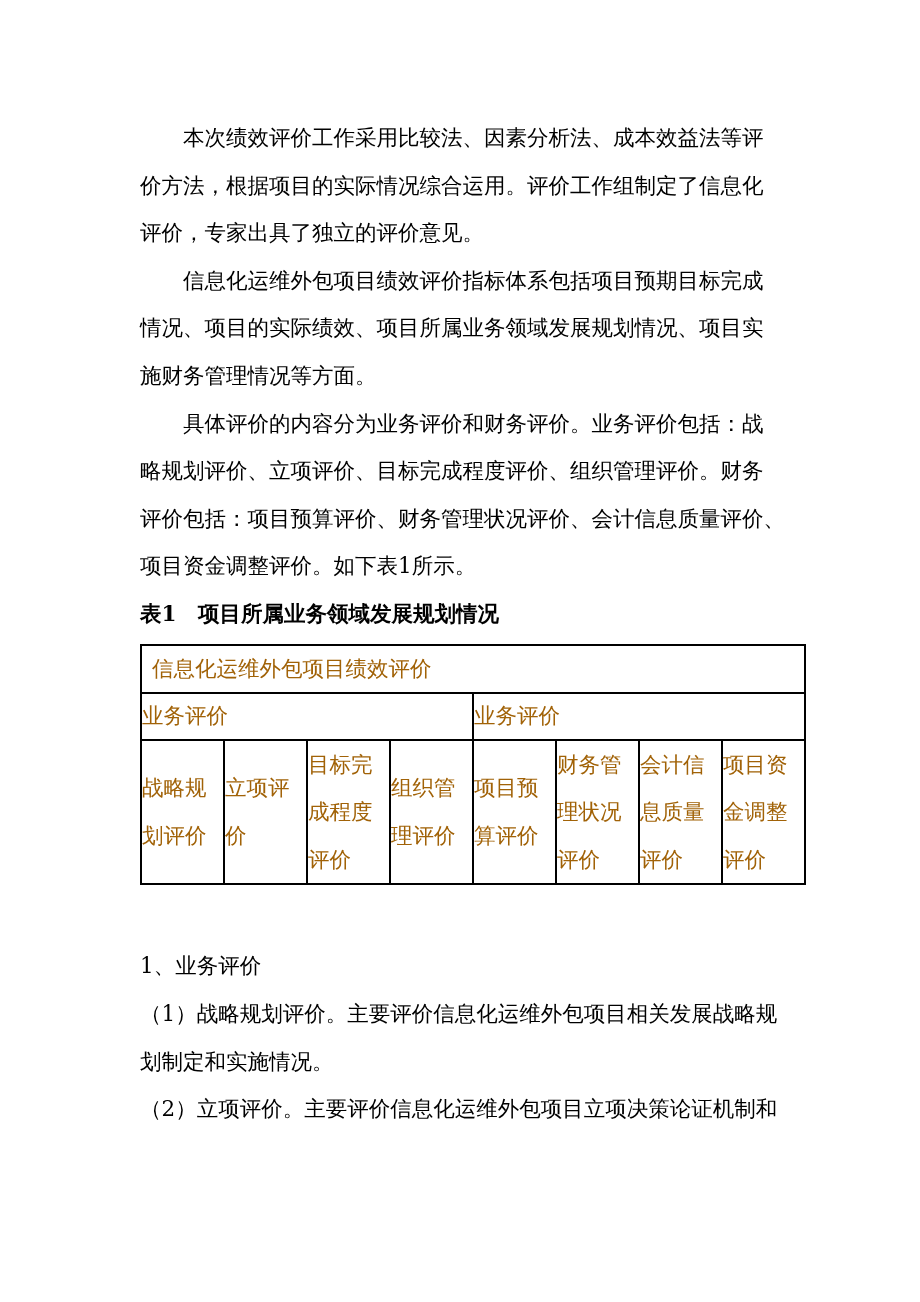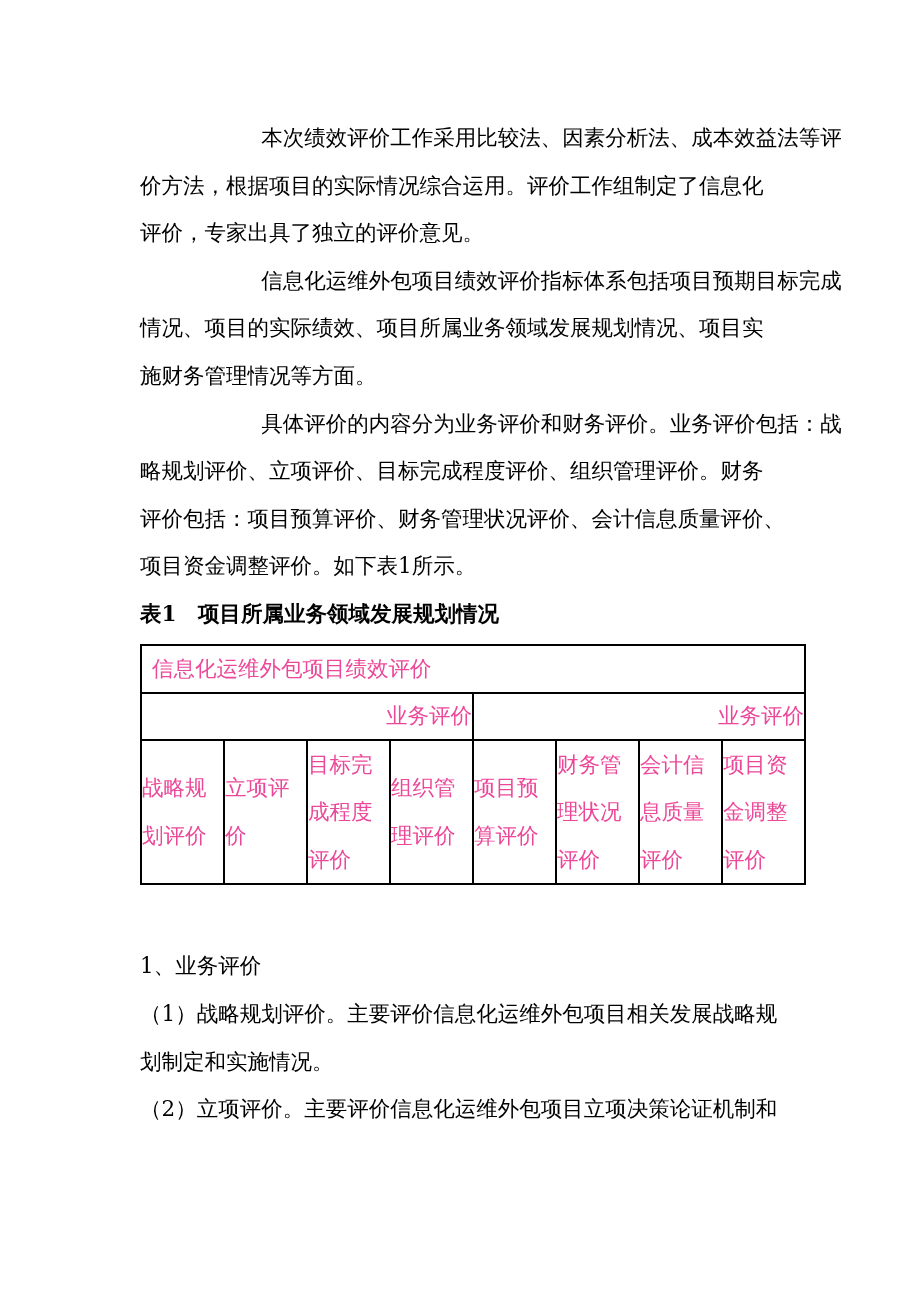--- a/index.html
+++ b/index.html
@@ -19,49 +19,48 @@
     font-size: 21.5px;
     line-height: 47.6px;
   }
   p { margin: 0; padding: 0; }
   .line {
     display: block;
     white-space: nowrap;
   }
   .line.indent {
     padding-left: 43px;
-    text-align: center;
   }
   .caption {
     font-weight: bold;
     white-space: nowrap;
   }
   table.eval {
     border-collapse: collapse;
     table-layout: fixed;
     width: 666px;
     margin-top: 6px;
   }
   table.eval td {
     border: 2px solid #000000;
     padding: 0;
     font-size: 21.5px;
-    color: #ec4899;
+    color: #a16207;
   }
   tr.row-title td {
     height: 46px;
     text-align: left;
     padding-left: 10px;
     line-height: 26px;
     vertical-align: middle;
     white-space: nowrap;
   }
   tr.row-group td {
     height: 45px;
-    text-align: right;
+    text-align: left;
     line-height: 26px;
     vertical-align: middle;
   }
   tr.row-cols td {
     height: 139px;
     line-height: 47.6px;
     vertical-align: middle;
     overflow: hidden;
   }
   .heading {

